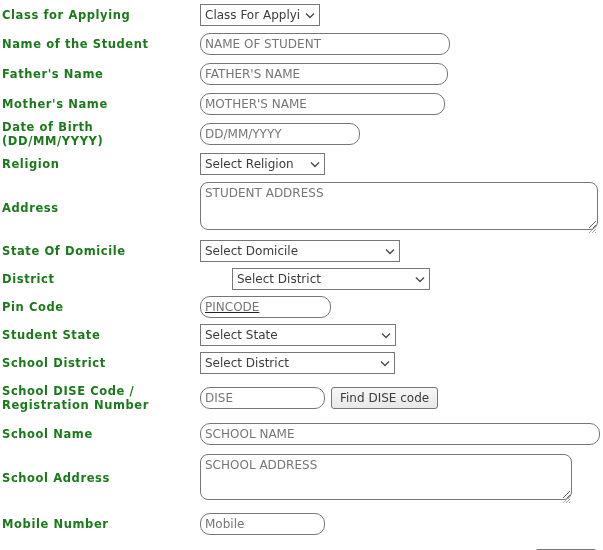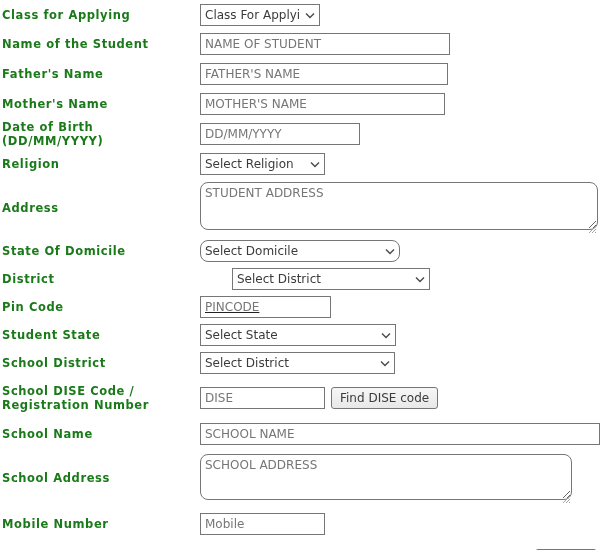--- a/index.html
+++ b/index.html
@@ -53,21 +53,21 @@
   .txt {
     box-sizing: border-box;
     height: 22px;
     padding: 2px 4px;
     border: 1px solid #767676;
     background: #ffffff;
     font-family: "DejaVu Sans", sans-serif;
     font-size: 12px;
     color: #222;
     outline: none;
-    border-radius: 0;
+    border-radius: 10px;
   }
   .txt::placeholder {
     color: #767676;
     opacity: 1;
   }
 
   
   .sel {
     box-sizing: border-box;
     height: 22px;
@@ -152,21 +152,21 @@
   .row-mobile    { height: 34px; }
   .row-submit    { height: 38px; }
 
   .w-class    { width: 120px; }
   .w-name     { width: 250px; }
   .w-father   { width: 248px; }
   .w-mother   { width: 245px; }
   .w-dob      { width: 160px; }
   .w-religion { width: 125px; }
   .w-address  { width: 398px; height: 48px; }
-  .w-domicile { width: 200px; border-radius: 8px; }
+  .w-domicile { width: 200px; }
   .w-district { width: 198px; }
   .w-pin      { width: 131px; text-decoration: underline; }
   .w-schstate { width: 196px; }
   .w-schdist  { width: 195px; }
   .w-dise     { width: 125px; }
   .w-schname  { width: 400px; }
   .w-schaddr  { width: 372px; height: 46px; }
   .w-mobile   { width: 125px; }
 
   .dise-group { display: flex; align-items: center; gap: 6px; }

